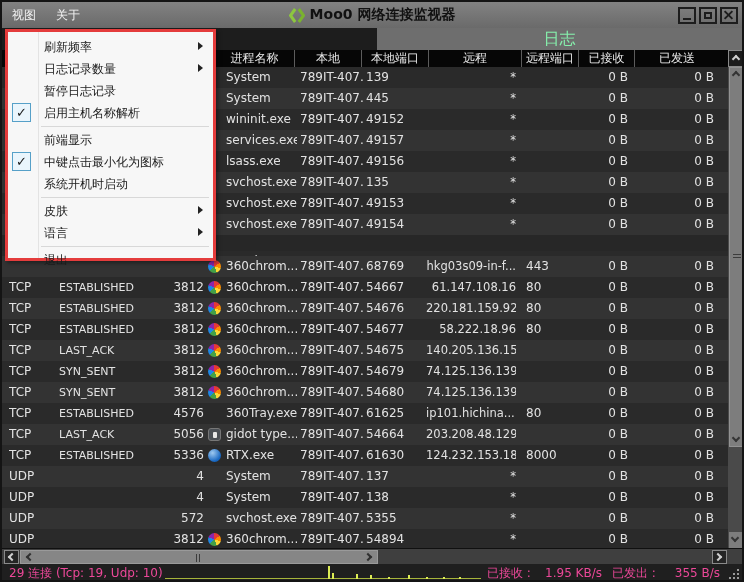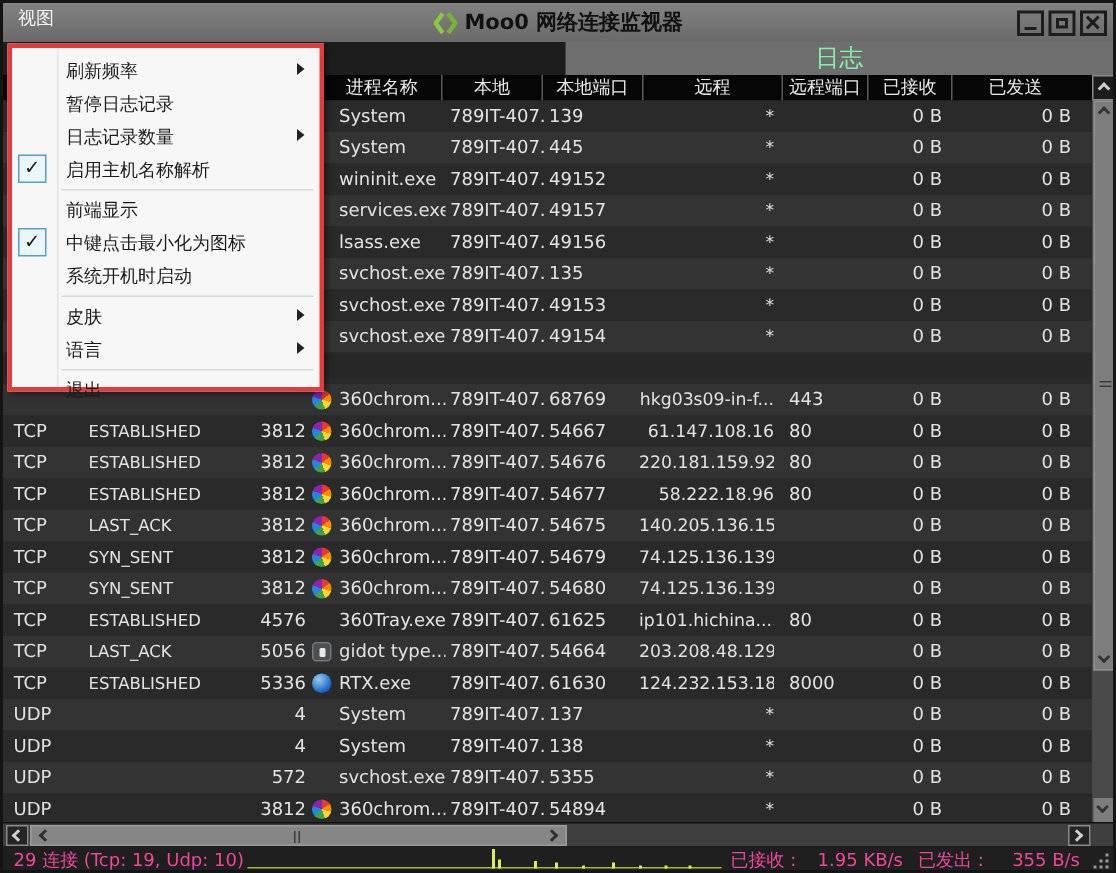--- a/index.html
+++ b/index.html
@@ -6,21 +6,21 @@
   *{box-sizing:border-box;}
   .window{
     position:relative;width:744px;height:582px;overflow:hidden;
     background:#262626;border:2px solid #141414;
     font-family:"DejaVu Sans","Liberation Sans",sans-serif;
     -webkit-font-smoothing:antialiased;
   }
   
   .titlebar{position:absolute;left:0;top:0;width:740px;height:26px;
     background:linear-gradient(#828282,#6a6a6a);}
-  .menubar{position:absolute;left:6px;top:0;height:26px;display:flex;align-items:center;gap:28px;flex-direction:column;}
+  .menubar{position:absolute;left:6px;top:0;height:26px;display:flex;align-items:center;gap:12px;}
   .menubar span{color:#f2f2f2;font-size:12px;padding:2px 4px;cursor:default;}
   .apptitle{position:absolute;left:0;top:0;width:100%;height:26px;
     display:flex;align-items:center;justify-content:center;gap:5px;pointer-events:none;}
   .apptitle .ttl{color:#111;font-size:14px;font-weight:bold;}
   .winbtns{position:absolute;right:4px;top:5px;display:flex;gap:3px;}
   .wbtn{width:18px;height:17px;border:2px solid #1d1d1d;position:relative;background:transparent;}
   .wbtn .bar{position:absolute;left:3px;right:3px;bottom:2px;height:2px;background:#1d1d1d;}
   .wbtn .box{position:absolute;left:3px;top:3px;right:3px;bottom:3px;border:2px solid #1d1d1d;}
   .wbtn .x1,.wbtn .x2{position:absolute;left:1px;top:5px;width:11px;height:2px;background:#1d1d1d;}
   .wbtn .x1{transform:rotate(45deg);} .wbtn .x2{transform:rotate(-45deg);}
@@ -446,22 +446,22 @@
         <i style="right:4px;bottom:0;"></i>
         <i style="right:8px;bottom:0;"></i>
       <i style="right:0;bottom:4px;"></i>
         <i style="right:4px;bottom:4px;"></i>
       <i style="right:0;bottom:8px;"></i>
     </div>
   </div>
 
   <div class="menu" id="menu">
       <div class="menu-item"><span>刷新频率</span><span class="marrow"></span></div>
+      <div class="menu-item"><span>日志记录数量</span><span class="marrow"></span></div>
       <div class="menu-item"><span>暂停日志记录</span></div>
-      <div class="menu-item"><span>日志记录数量</span><span class="marrow"></span></div>
       <div class="menu-item"><span class="mcheck">✓</span><span>启用主机名称解析</span></div>
       <div class="menu-sep"></div>
       <div class="menu-item"><span>前端显示</span></div>
       <div class="menu-item"><span class="mcheck">✓</span><span>中键点击最小化为图标</span></div>
       <div class="menu-item"><span>系统开机时启动</span></div>
       <div class="menu-sep"></div>
       <div class="menu-item"><span>皮肤</span><span class="marrow"></span></div>
       <div class="menu-item"><span>语言</span><span class="marrow"></span></div>
       <div class="menu-sep"></div>
       <div class="menu-item"><span>退出</span></div>

